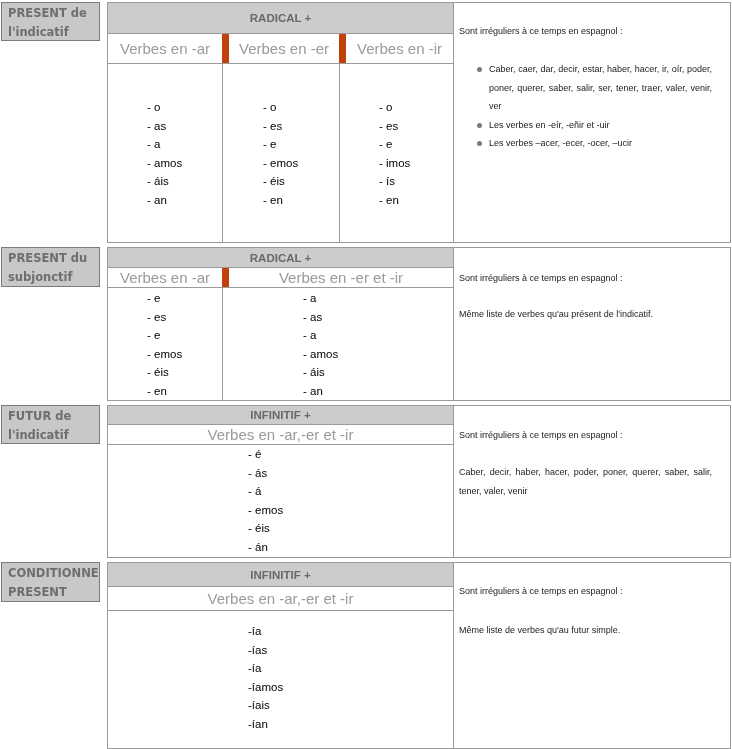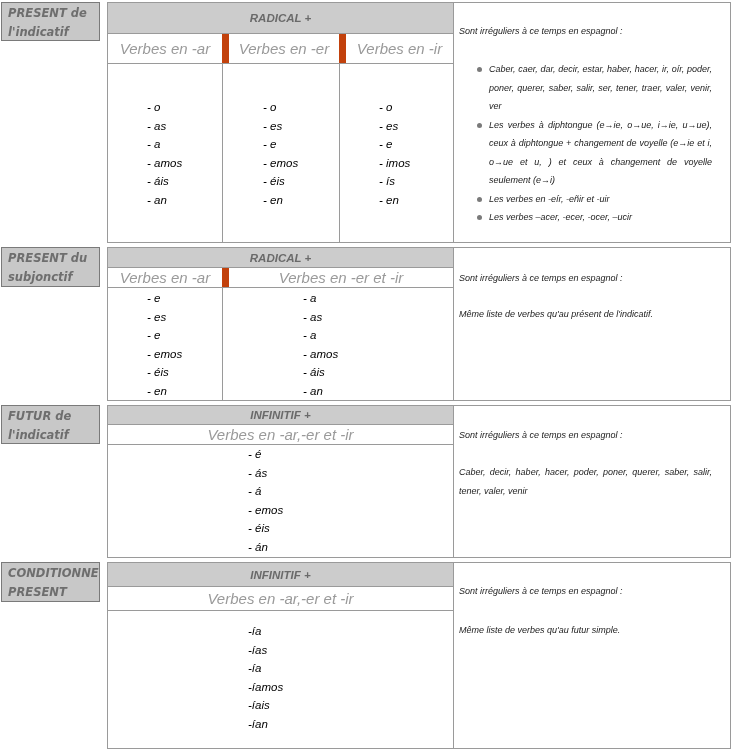--- a/index.html
+++ b/index.html
@@ -1,18 +1,18 @@
 <!DOCTYPE html>
 <html><head>
 <meta charset="utf-8">
 <style>
   html, body { margin:0; padding:0; background:#ffffff; }
   body { width:732px; height:749px; position:relative; overflow:hidden;
          font-family:"Liberation Sans", sans-serif; color:#000; }
-  .section { position:absolute; left:0; width:633px;font-style:italic; }
+  .section { position:absolute; left:0; width:633px; }
   .label-box { position:absolute; left:1px; top:0; width:99px; background:#c8c8c8;
                border:1px solid #7a7a7a; box-sizing:border-box;
                font-family:"DejaVu Sans", sans-serif; font-weight:bold; font-size:11.5px;
                color:#6e6e6e; line-height:19px; padding:1px 6px 1px 6px; white-space:nowrap; overflow:hidden; }
   .tbl { position:absolute; left:107px; top:0; width:624px; box-sizing:border-box;
          border:1px solid #9a9a9a; }
   .leftpart { position:absolute; left:0; top:0; width:346px; height:100%; border-right:1px solid #9a9a9a; box-sizing:border-box; }
   .rightpart { position:absolute; left:346px; top:0; right:0; height:100%; font-size:9px; color:#222; padding:0 6px 0 5px; box-sizing:border-box; }
   .hdr { position:absolute; left:0; width:100%; background:#cccccc; border-bottom:1px solid #9a9a9a;
          box-sizing:border-box; font-size:11.5px; font-weight:bold; color:#6a6a6a;
@@ -78,21 +78,20 @@
             <div>- ís</div>
             <div>- en</div>
           </div>
         </div>
       </div>
     </div>
     <div class="rightpart">
       <div class="rtitle" style="top:23px;">Sont irréguliers à ce temps en espagnol :</div>
       <ul class="irr" style="top:57px;">
         <li>Caber, caer, dar, decir, estar, haber, hacer, ir, oír, poder, poner, querer, saber, salir, ser, tener, traer, valer, venir, ver</li>
-        <li>Les verbes à diphtongue (e→ie, o→ue, i→ie, u→ue), ceux à diphtongue + changement de voyelle (e→ie et i, o→ue et u, ) et ceux à changement de voyelle seulement (e→i)</li>
         <li>Les verbes en -eír, -eñir et -uir</li>
         <li>Les verbes –acer, -ecer, -ocer, –ucir</li>
       </ul>
     </div>
   </div>
 </div>
 
 <div class="section" style="top:247px;height:154px;">
   <div class="label-box" style="height:40px;">
     <div>PRESENT du</div>

